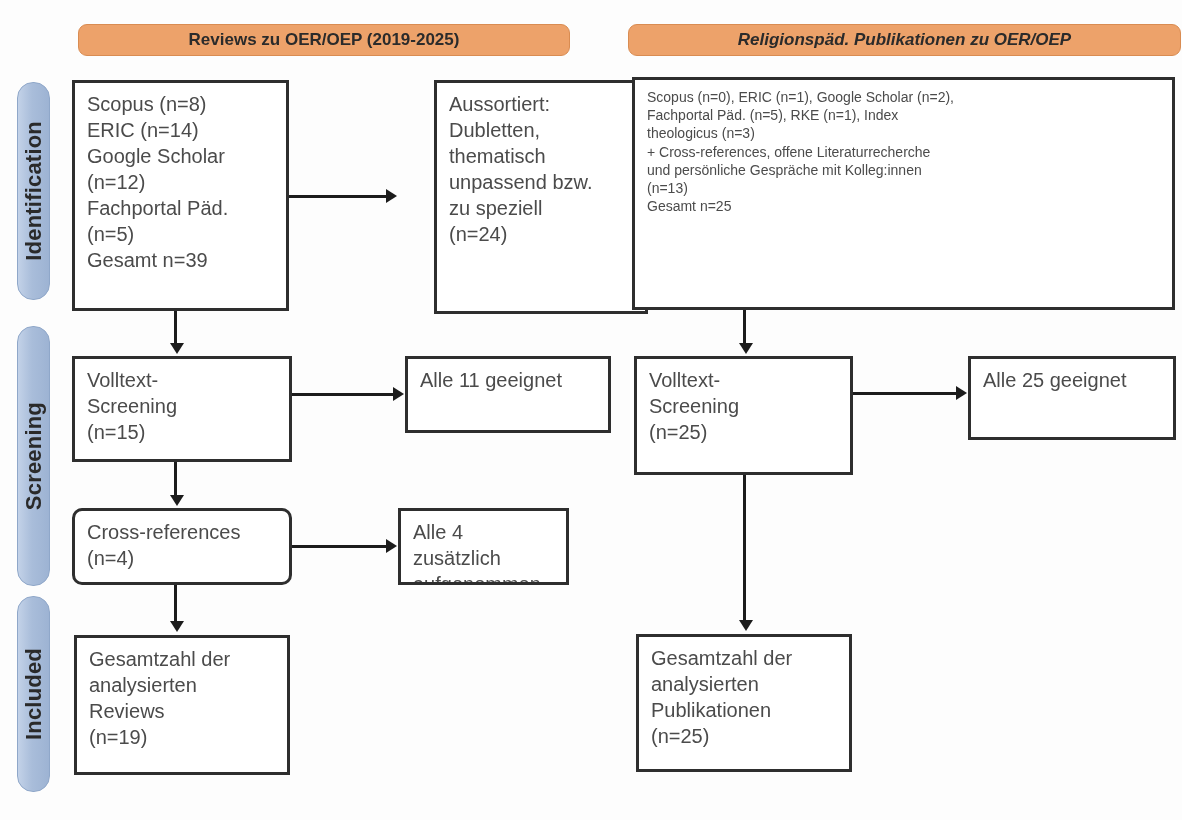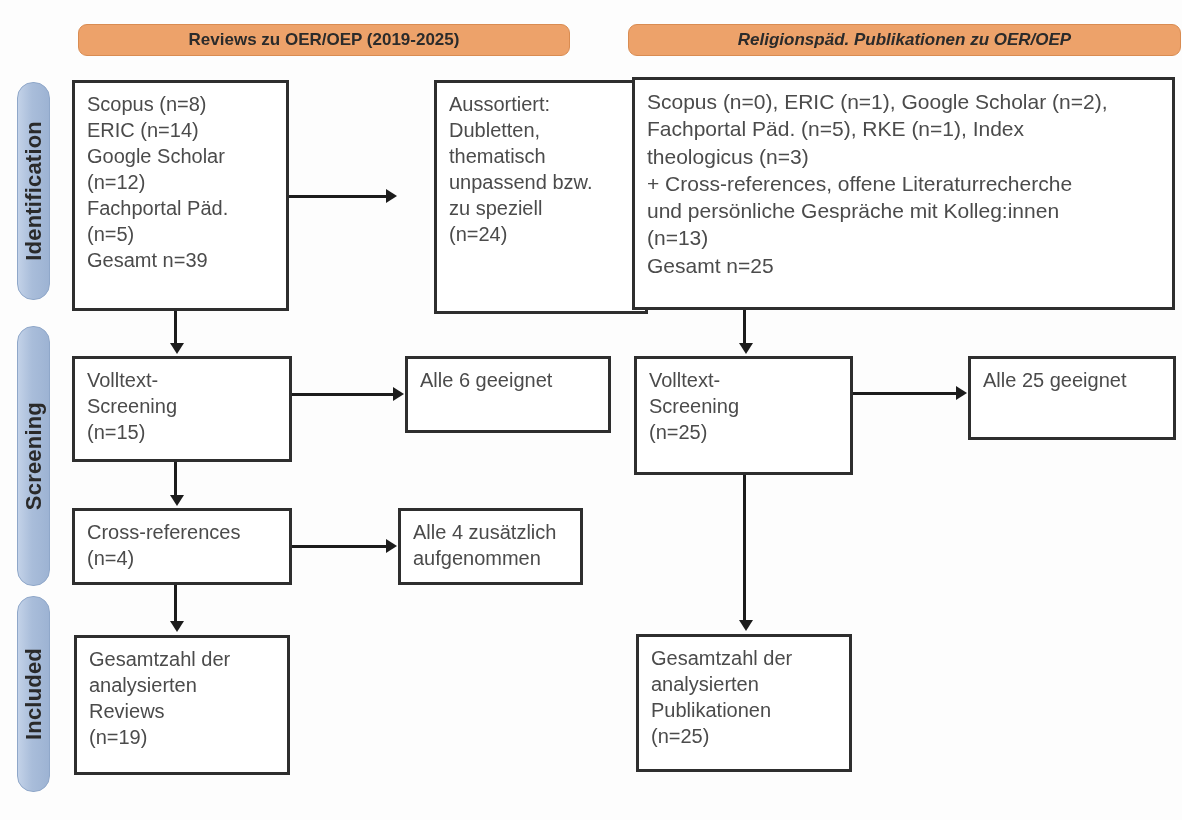--- a/index.html
+++ b/index.html
@@ -61,21 +61,21 @@
     box-sizing: border-box;
     background: #ffffff;
     border: 3px solid #2e2e2e;
     padding: 8px 10px 6px 12px;
     color: #4b4b4b;
     font-size: 20px;
     line-height: 1.30;
     white-space: pre-line;
     overflow: hidden;
   }
-  .node.wide { font-size: 21px; line-height: 1.30; }
+  .node.wide { font-size: 14px; line-height: 1.30; }
 
   
   .line-v, .line-h {
     position: absolute;
     background: #1c1c1c;
   }
   .line-v { width: 3px; }
   .line-h { height: 3px; }
   .arrow-down {
     position: absolute;
@@ -131,32 +131,32 @@
   <div class="line-h" style="left:289px; top:195px; width:97px;"></div>
   <div class="arrow-right" style="left:386px; top:189px;"></div>
 
   <div class="line-v" style="left:174px; top:311px; height:32px;"></div>
   <div class="arrow-down" style="left:170px; top:343px;"></div>
 
   <div class="node" style="left:72px; top:356px; width:220px; height:106px;">Volltext-
 Screening
 (n=15)</div>
 
-  <div class="node" style="left:405px; top:356px; width:206px; height:77px;">Alle 6 geeignet</div>
+  <div class="node" style="left:405px; top:356px; width:206px; height:77px;">Alle 11 geeignet</div>
 
   <div class="line-h" style="left:292px; top:393px; width:101px;"></div>
   <div class="arrow-right" style="left:393px; top:387px;"></div>
 
   <div class="line-v" style="left:174px; top:462px; height:33px;"></div>
   <div class="arrow-down" style="left:170px; top:495px;"></div>
 
-  <div class="node" style="left:72px; top:508px; width:220px; height:77px;">Cross-references
+  <div class="node" style="left:72px; top:508px; width:220px; height:77px;border-radius:10px;">Cross-references
 (n=4)</div>
 
-  <div class="node" style="left:398px; top:508px; width:185px; height:77px;">Alle 4 zusätzlich
+  <div class="node" style="left:398px; top:508px; width:171px; height:77px;">Alle 4 zusätzlich
 aufgenommen</div>
 
   <div class="line-h" style="left:292px; top:545px; width:94px;"></div>
   <div class="arrow-right" style="left:386px; top:539px;"></div>
 
   <div class="line-v" style="left:174px; top:585px; height:36px;"></div>
   <div class="arrow-down" style="left:170px; top:621px;"></div>
 
   <div class="node" style="left:74px; top:635px; width:216px; height:140px;">Gesamtzahl der
 analysierten

